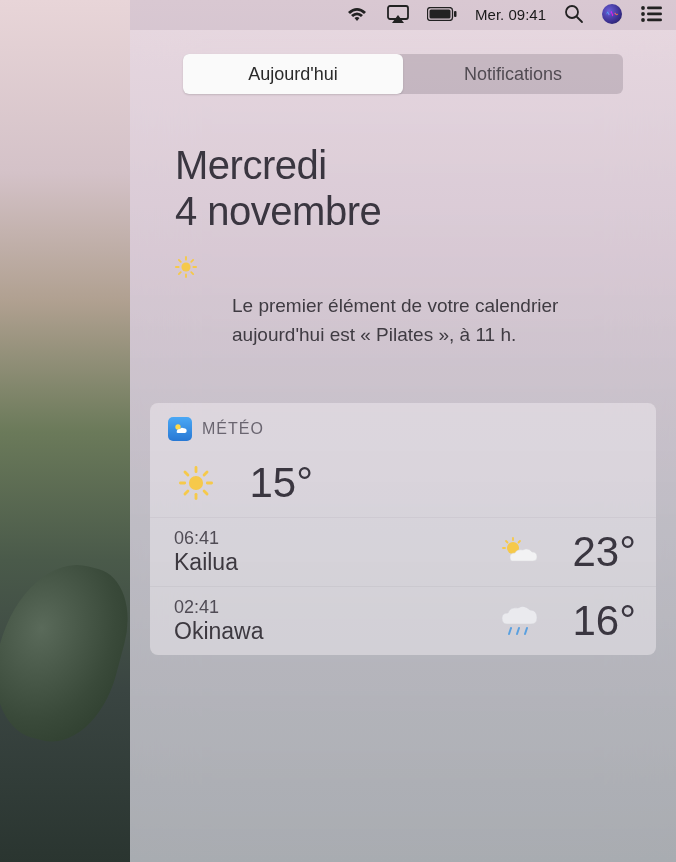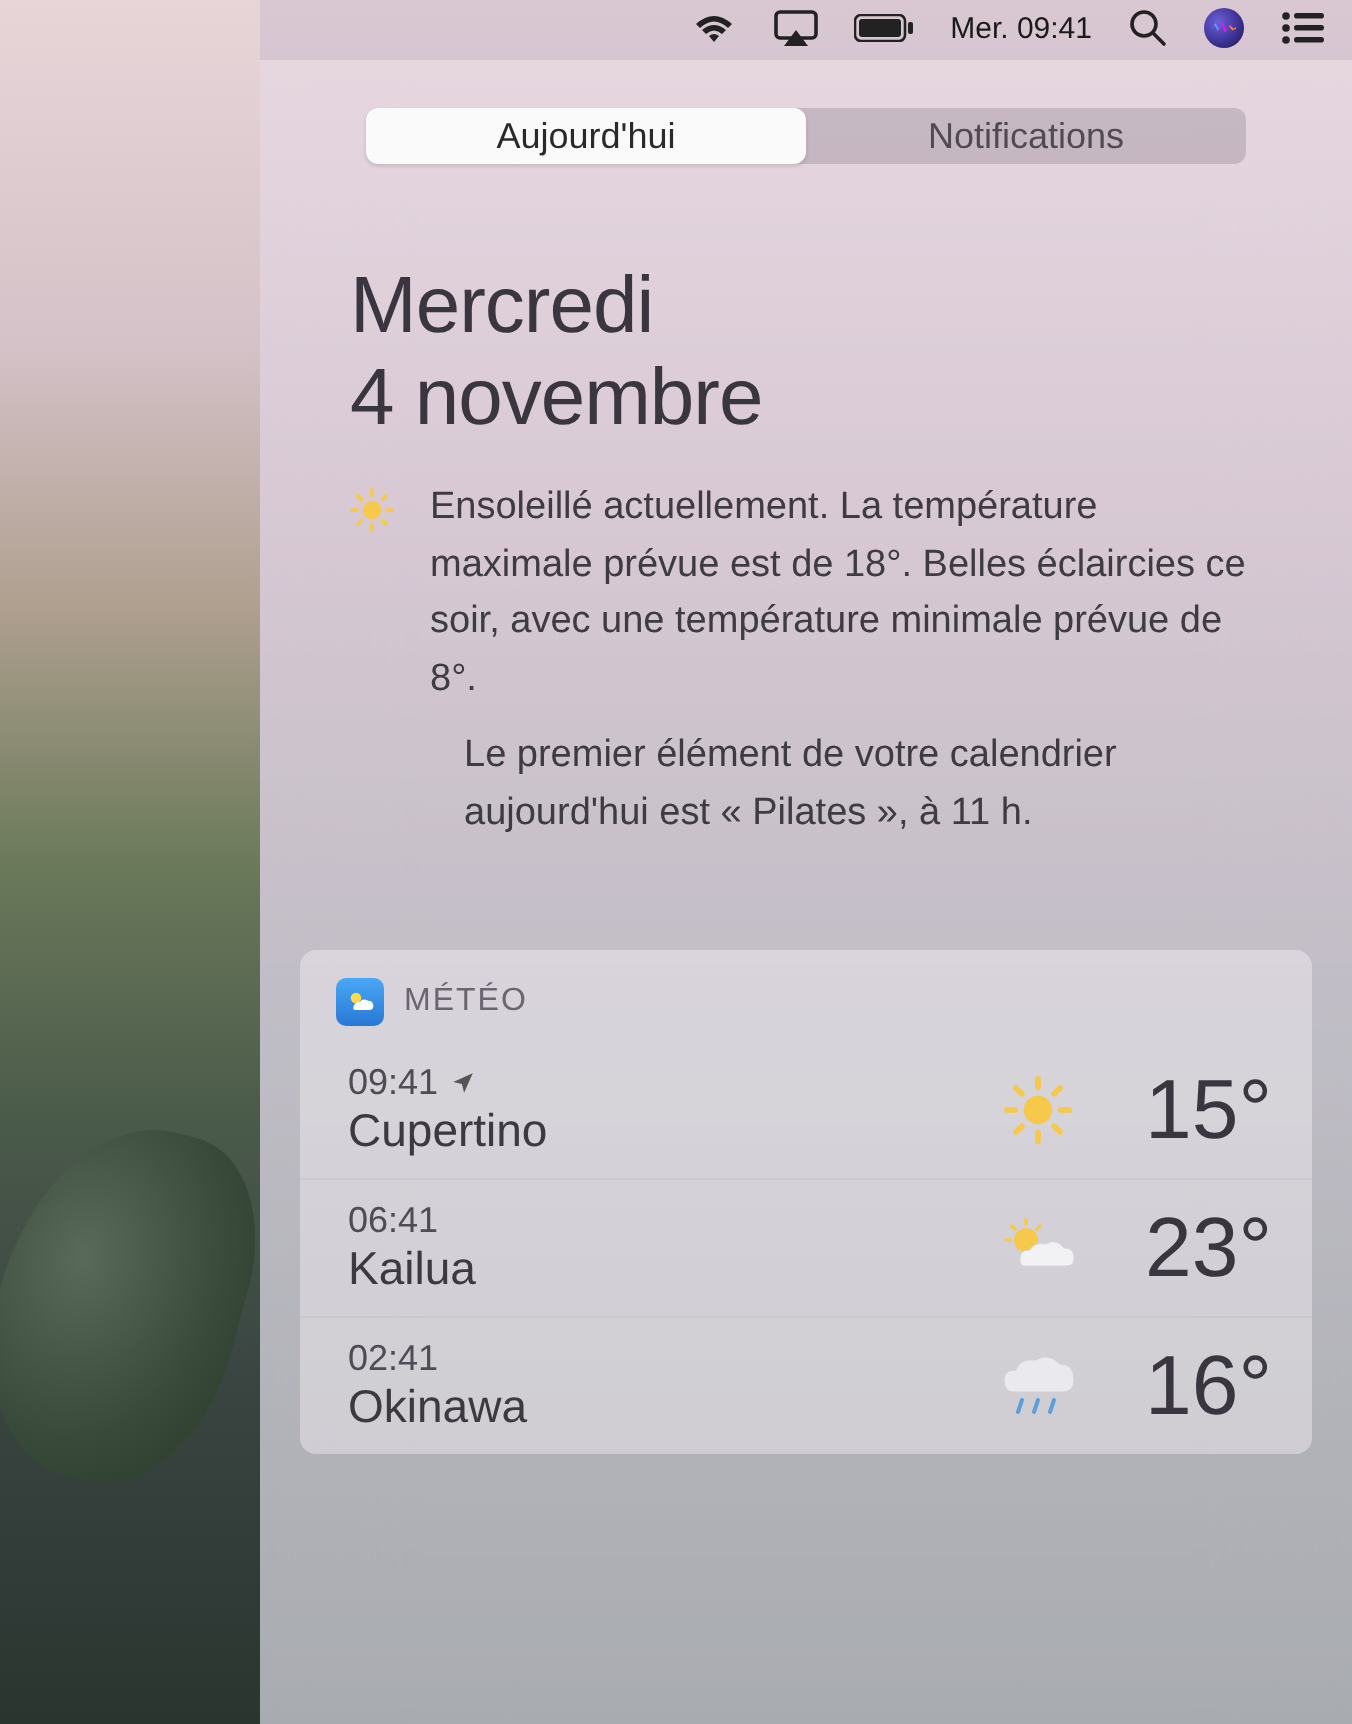--- a/index.html
+++ b/index.html
@@ -61,21 +61,21 @@
       padding: 24px 10px 0 10px;
       background: linear-gradient(180deg, rgba(235,220,228,0.75) 0%, rgba(220,205,215,0.75) 30%, rgba(200,195,205,0.78) 60%, rgba(180,180,190,0.8) 100%);
       backdrop-filter: blur(30px);
     }
     .seg-control {
       display: flex;
       width: 440px;
       margin: 0 auto 48px;
       border-radius: 6px;
       background: rgba(140,130,140,0.35);
-      height: 28px;
+      height: 40px;
       font-size: 18px;
     }
     .seg { flex: 1; display: flex; align-items: center; justify-content: center; cursor: pointer; color: rgba(60,55,62,0.85); font-weight: 500; }
     .seg.active { background: #fafafa; border-radius: 6px; color: #2a2a2a; box-shadow: 0 1px 2px rgba(0,0,0,0.15); }
     .date-block { padding: 0 35px 18px; }
     .date-line { font-size: 40px; font-weight: 400; color: #3a3640; line-height: 1.15; letter-spacing: -0.5px; }
     .summary-row { display: flex; padding: 0 35px 10px; gap: 18px; }
     .sun-mini { width: 22px; flex-shrink: 0; padding-top: 4px; }
     .summary-text { font-size: 19px; color: #3f3b42; line-height: 1.5; font-weight: 400; }
     .calendar-text { padding-left: 92px; padding-right: 35px; font-size: 19px; color: #3f3b42; line-height: 1.5; }
@@ -180,46 +180,36 @@
             <line x1="12" y1="20" x2="12" y2="23"></line>
             <line x1="1" y1="12" x2="4" y2="12"></line>
             <line x1="20" y1="12" x2="23" y2="12"></line>
             <line x1="4.2" y1="4.2" x2="6.3" y2="6.3"></line>
             <line x1="17.7" y1="17.7" x2="19.8" y2="19.8"></line>
             <line x1="4.2" y1="19.8" x2="6.3" y2="17.7"></line>
             <line x1="17.7" y1="6.3" x2="19.8" y2="4.2"></line>
           </g>
         </svg>
     </div>
-    <div class="summary-text">Ensoleillé actuellement. La température maximale prévue est de 18°. Belles éclaircies ce soir, avec une température minimale prévue de 8°.</div>
   </div>
 
   <div class="calendar-text">Le premier élément de votre calendrier aujourd'hui est « Pilates », à 11 h.</div>
 
   <div class="widget">
     <div class="widget-header">
       <div class="weather-app-icon">
         <svg width="16" height="16" viewBox="0 0 24 24">
             <circle cx="9" cy="9" r="4" fill="#ffd94a"></circle>
             <path d="M7 17 Q7 12 12 12 Q14 9 18 11 Q22 11 22 15 Q22 18 19 18 L9 18 Q7 18 7 17" fill="white"></path>
           </svg>
       </div>
       <div class="widget-title">MÉTÉO</div>
     </div>
     <div id="locations">
         <div class="loc-row">
-          <div class="loc-left">
-            <div class="loc-time">
-              <span>09:41</span>
-              <svg class="location-arrow" width="13" height="13" viewBox="0 0 24 24">
-                <path d="M3 11 L21 3 L13 21 L11 13 Z" fill="#555"></path>
-              </svg>
-            </div>
-            <div class="loc-name">Cupertino</div>
-          </div>
           <div class="loc-icon">
             <svg width="34" height="34" viewBox="0 0 24 24">
               <circle cx="12" cy="12" r="5" fill="#f6c94a"></circle>
               <g stroke="#f6c94a" stroke-width="2" stroke-linecap="round">
                 <line x1="12" y1="1" x2="12" y2="4"></line>
                 <line x1="12" y1="20" x2="12" y2="23"></line>
                 <line x1="1" y1="12" x2="4" y2="12"></line>
                 <line x1="20" y1="12" x2="23" y2="12"></line>
                 <line x1="4.2" y1="4.2" x2="6.3" y2="6.3"></line>
                 <line x1="17.7" y1="17.7" x2="19.8" y2="19.8"></line>

